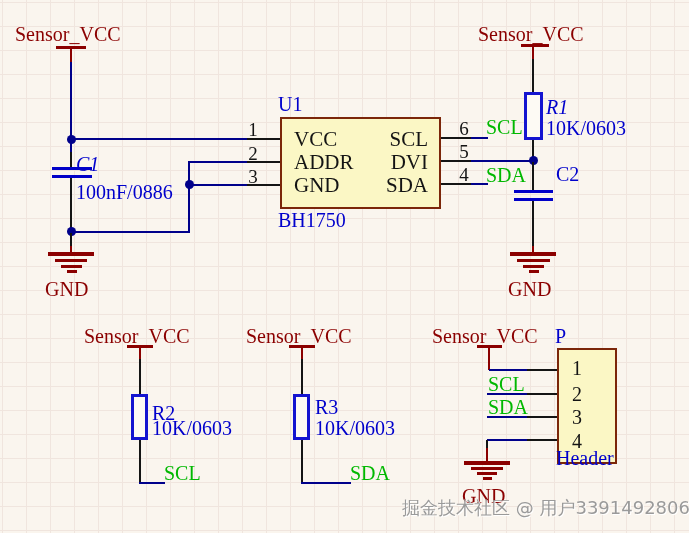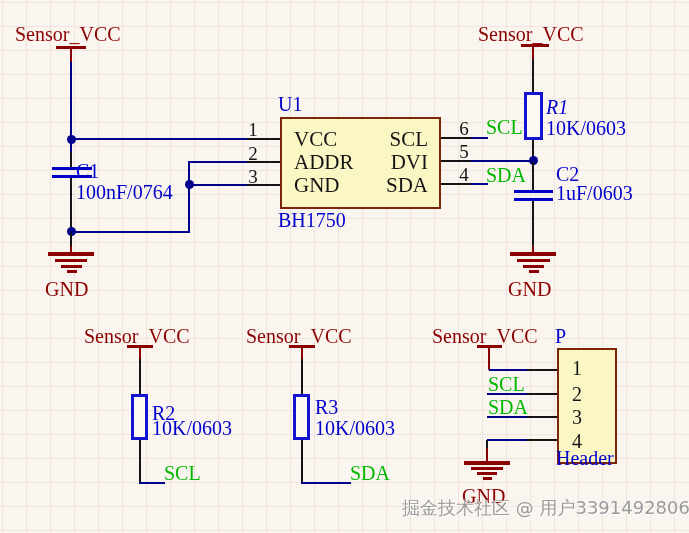--- a/index.html
+++ b/index.html
@@ -44,22 +44,22 @@
   <div class="w" style="left:70px; top:62px; width:2px; height:78px;"></div>
   <div class="dot" style="left:67px; top:135px;"></div>
   <div class="w" style="left:70px; top:138px; width:177px; height:2px;"></div>
   <div class="wk" style="left:247px; top:138px; width:33px; height:2px;"></div>
 
   <div class="w" style="left:70px; top:140px; width:2px; height:12px;"></div>
   <div class="wk" style="left:70px; top:152px; width:2px; height:16px;"></div>
   <div class="plate" style="left:52px; top:167px; width:40px;"></div>
   <div class="plate" style="left:52px; top:175px; width:40px;"></div>
   <div class="wk" style="left:70px; top:178px; width:2px; height:50px;"></div>
-  <span class="t blue" style="left:76px; top:161px;">C1</span>
-  <span class="t blue" style="left:76px; top:182px;">100nF/0764</span>
+  <span class="t blue" style="left:76px; top:154px;font-style:italic;">C1</span>
+  <span class="t blue" style="left:76px; top:182px;">100nF/0886</span>
 
   <div class="dot" style="left:67px; top:227px;"></div>
   <div class="w" style="left:70px; top:231px; width:120px; height:2px;"></div>
   <div class="w" style="left:188px; top:161px; width:2px; height:71px;"></div>
   <div class="dot" style="left:185px; top:180px;"></div>
   <div class="w" style="left:189px; top:161px; width:58px; height:2px;"></div>
   <div class="wk" style="left:247px; top:161px; width:33px; height:2px;"></div>
   <div class="w" style="left:189px; top:184px; width:58px; height:2px;"></div>
   <div class="wk" style="left:247px; top:184px; width:33px; height:2px;"></div>
 
@@ -104,21 +104,20 @@
   <div class="wk" style="left:532px; top:59px; width:2px; height:34px;"></div>
   <div class="rbody" style="left:524px; top:92px; height:48px;"></div>
   <span class="t blue" style="left:546px; top:97px;font-style:italic;">R1</span>
   <span class="t blue" style="left:546px; top:118px;">10K/0603</span>
   <div class="wk" style="left:532px; top:140px; width:2px; height:22px;"></div>
   <div class="dot" style="left:529px; top:156px;"></div>
   <div class="wk" style="left:532px; top:162px; width:2px; height:29px;"></div>
   <div class="plate" style="left:514px; top:190px; width:39px;"></div>
   <div class="plate" style="left:514px; top:198px; width:39px;"></div>
   <span class="t blue" style="left:556px; top:164px;">C2</span>
-  <span class="t blue" style="left:556px; top:183px;">1uF/0603</span>
   <div class="wk" style="left:532px; top:201px; width:2px; height:45px;"></div>
   <div class="wr" style="left:532px; top:246px; width:2px; height:7px;"></div>
   <div class="bar" style="left:510px; top:252px; width:46px; height:4px;"></div>
   <div class="bar" style="left:517px; top:259px; width:33px; height:3px;"></div>
   <div class="bar" style="left:523px; top:265px; width:21px; height:3px;"></div>
   <div class="bar" style="left:529px; top:270px; width:10px; height:3px;"></div>
   <span class="t red" style="left:508px; top:279px;">GND</span>
 
   <span class="t red" style="left:84px; top:326px;">Sensor_VCC</span>
   <div class="bar" style="left:127px; top:345px; width:26px; height:3px;"></div>

